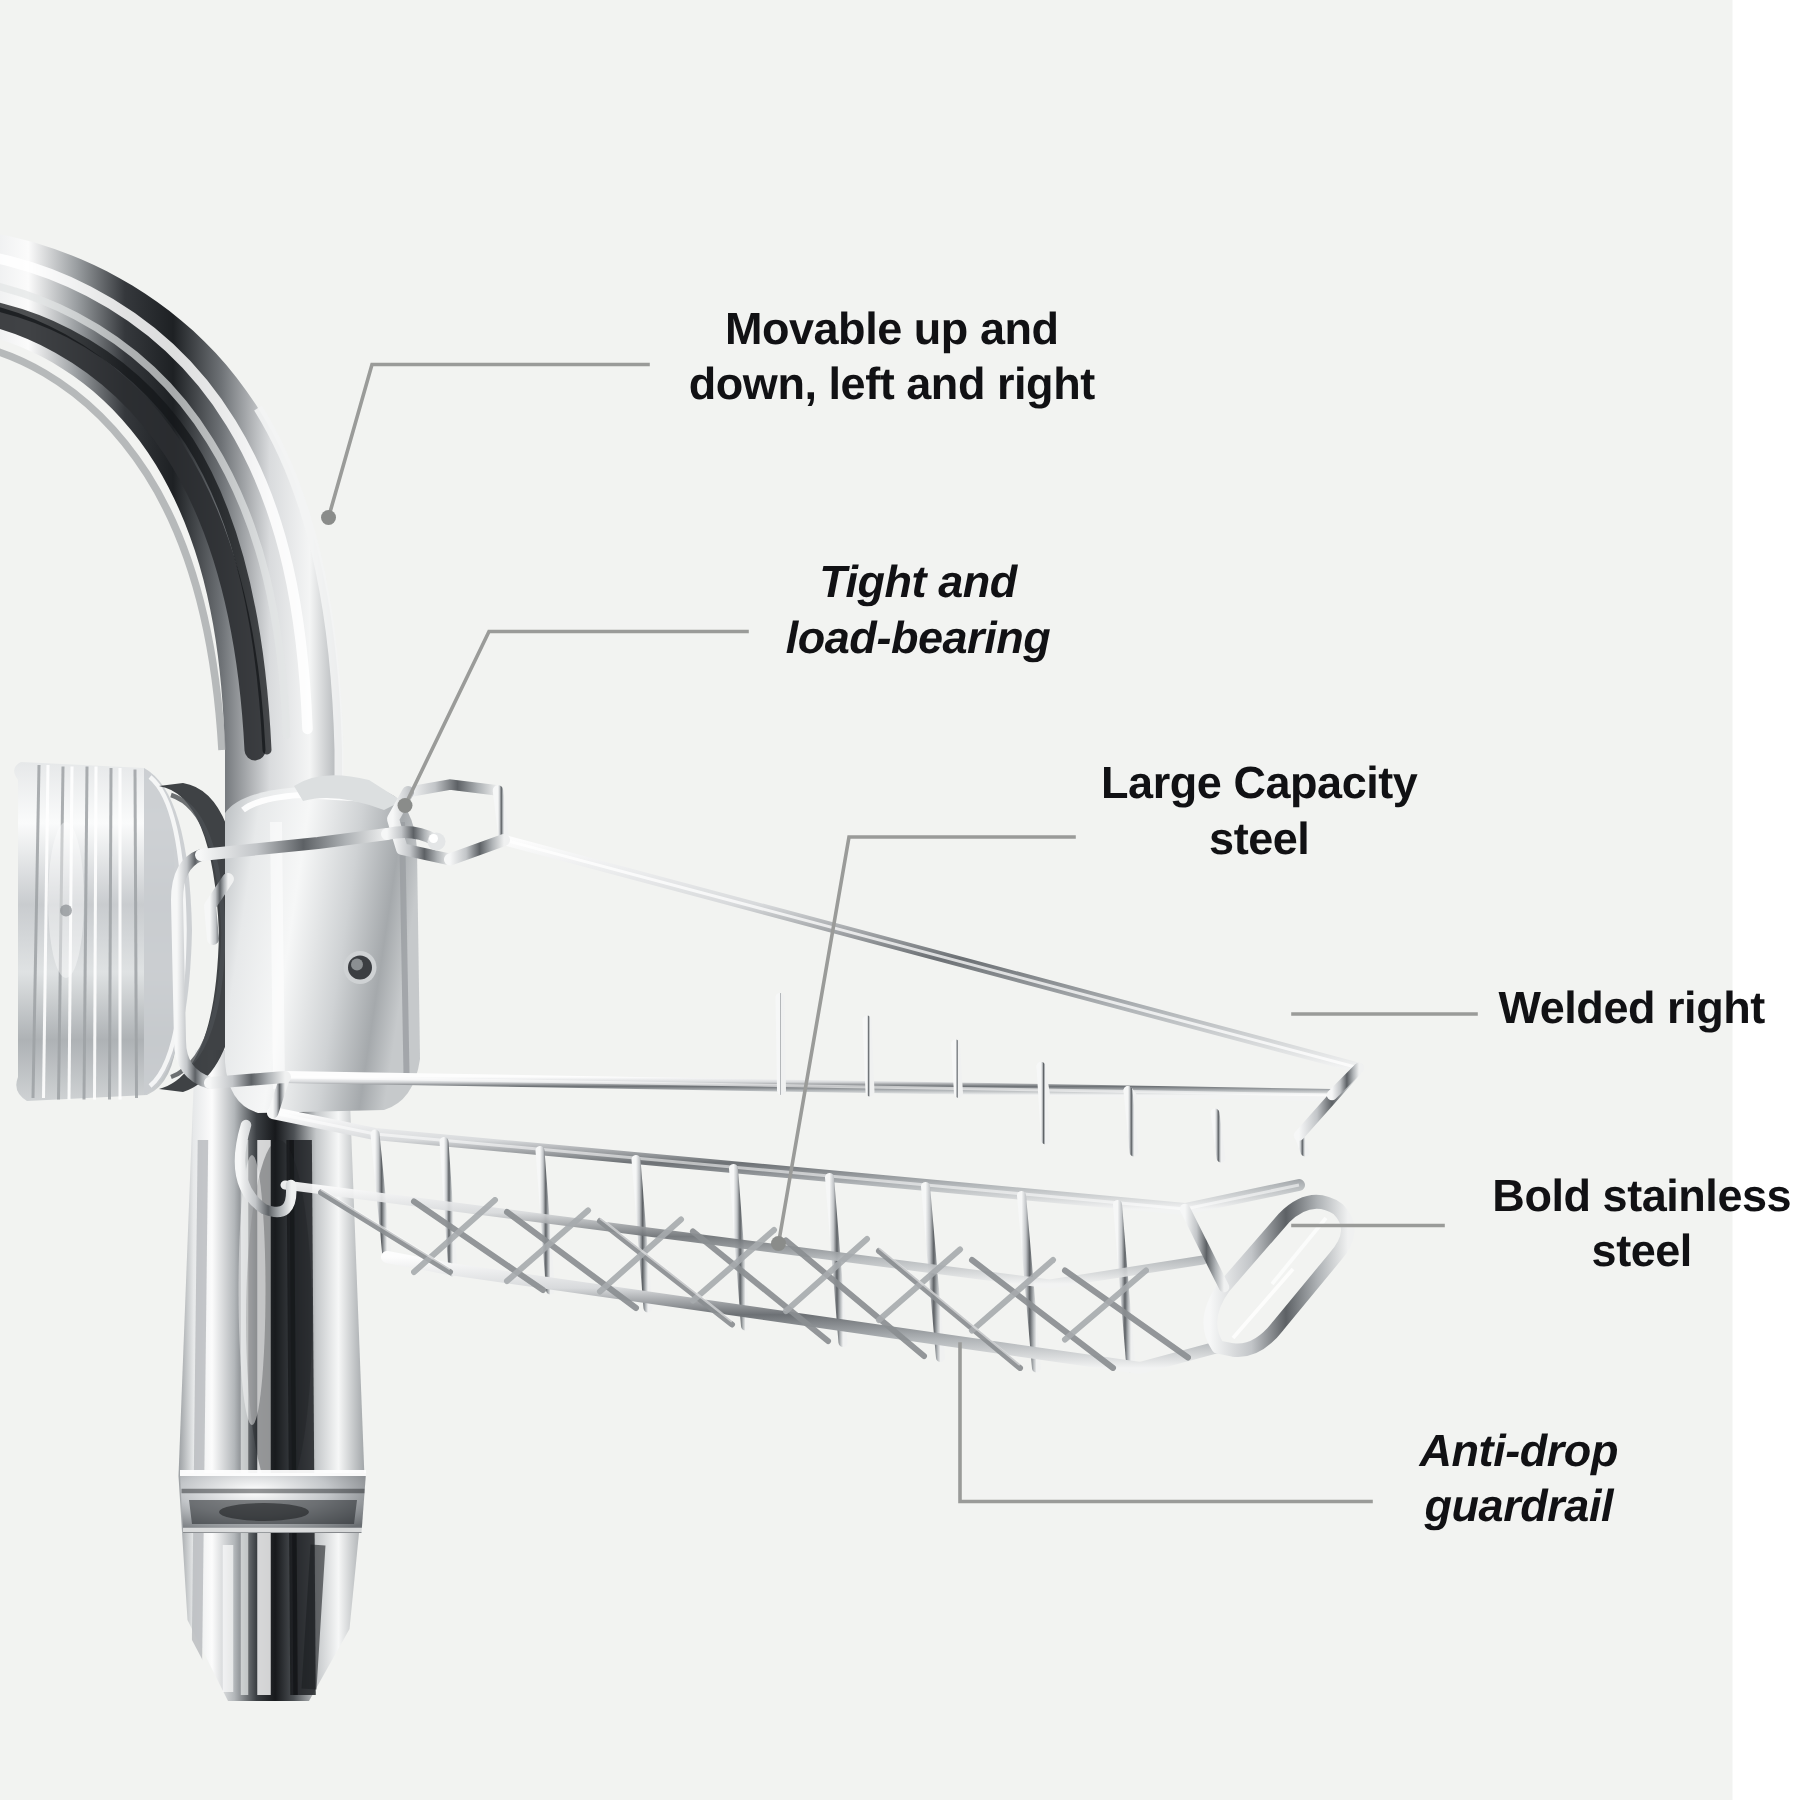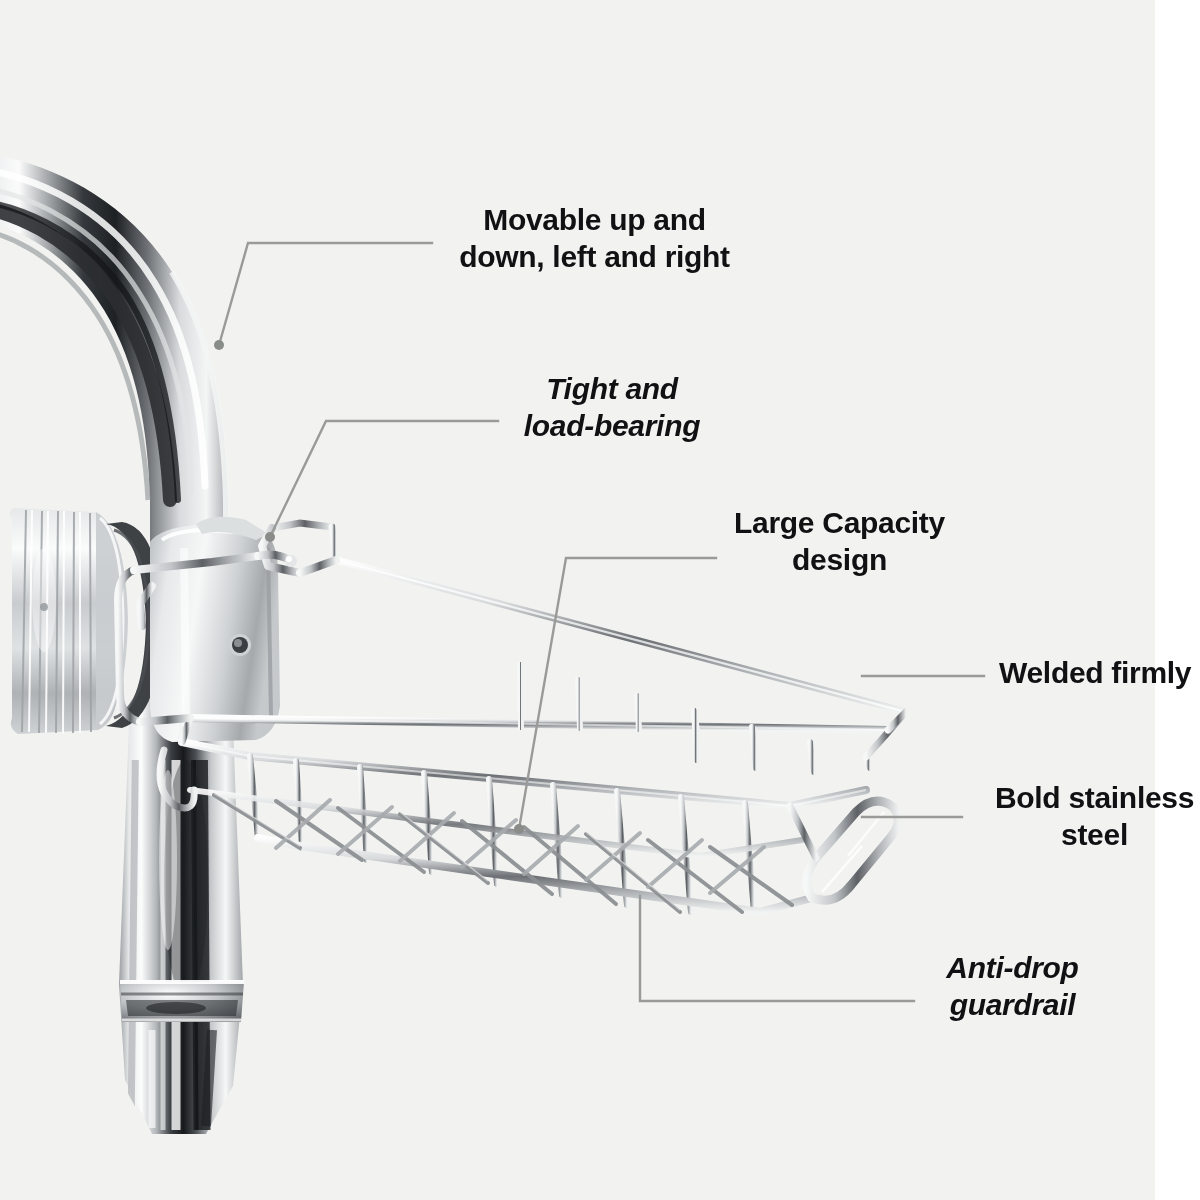--- a/index.html
+++ b/index.html
@@ -321,23 +321,23 @@
     </g>
   </svg>
 
   <div class="callout ca-center c-movable">Movable up and
 down, left and right</div>
 
   <div class="callout ca-center c-tight">Tight and
 load-bearing</div>
 
   <div class="callout ca-center c-capacity">Large Capacity
-design</div>
-
-  <div class="callout ca-left c-welded">Welded firmly</div>
+steel</div>
+
+  <div class="callout ca-left c-welded">Welded right</div>
 
   <div class="callout ca-center c-bold">Bold stainless
 steel</div>
 
   <div class="callout ca-center c-anti">Anti-drop
 guardrail</div>
 
 </div>
 
 </body></html>

